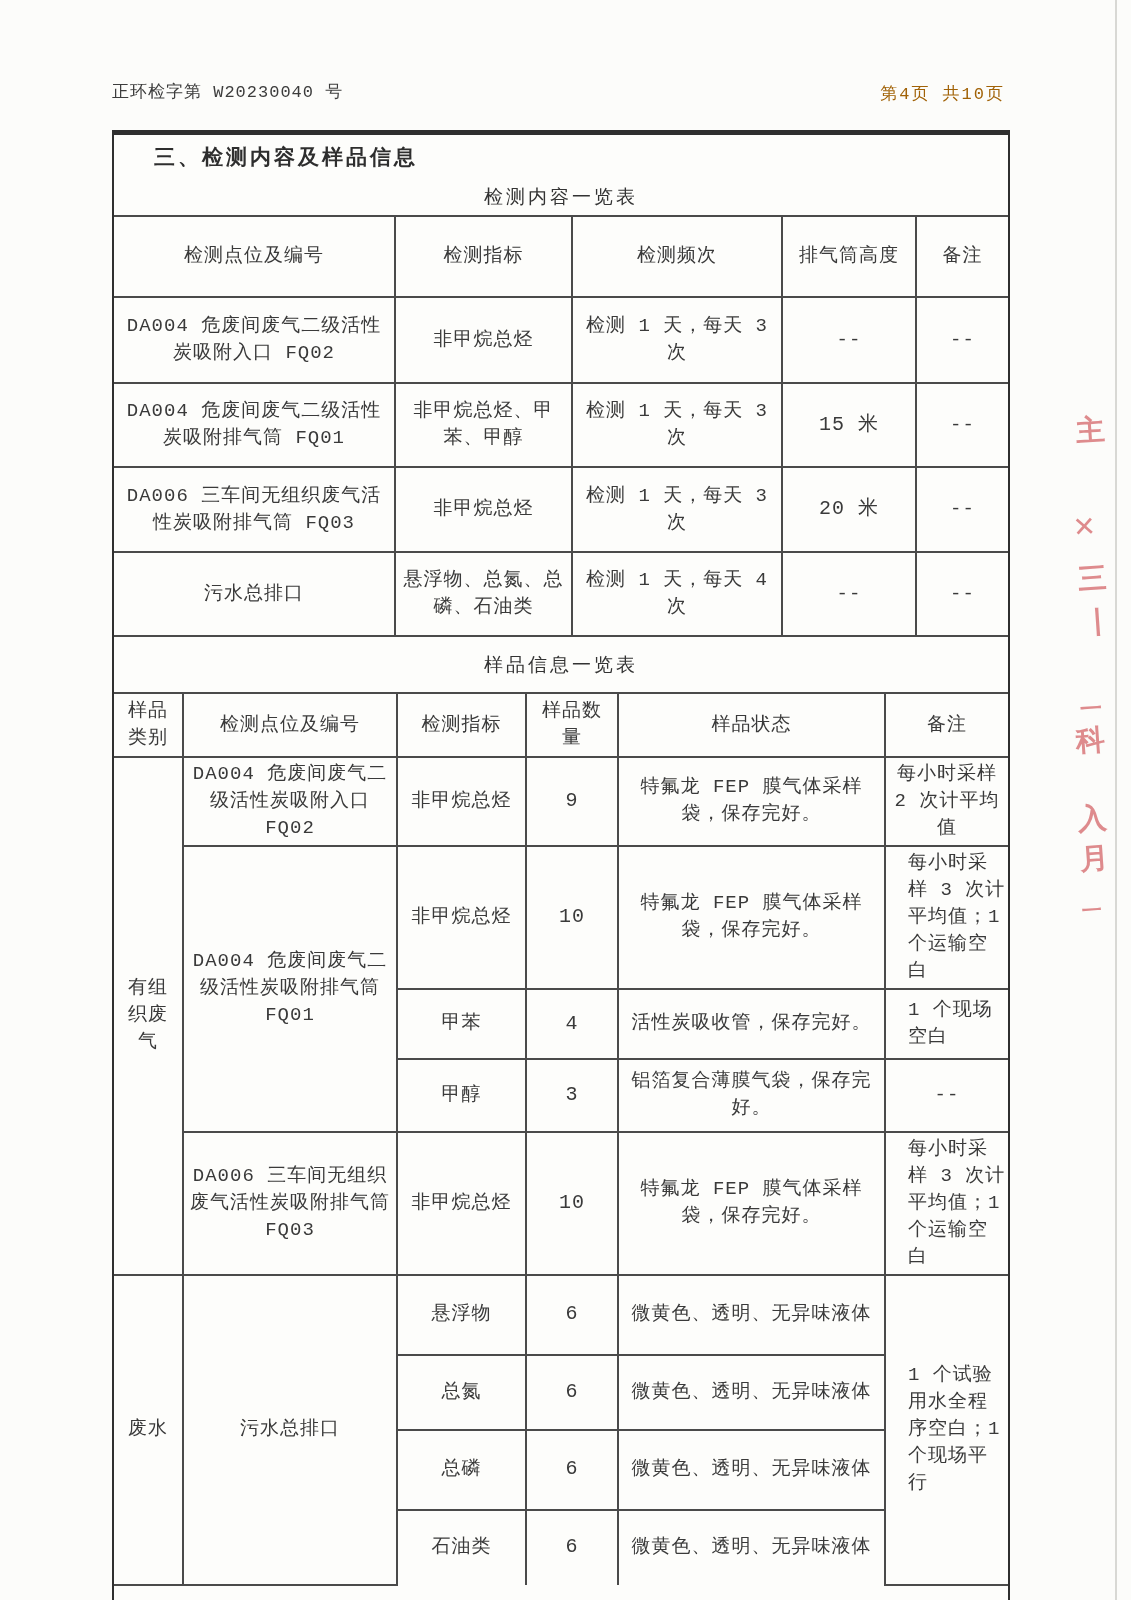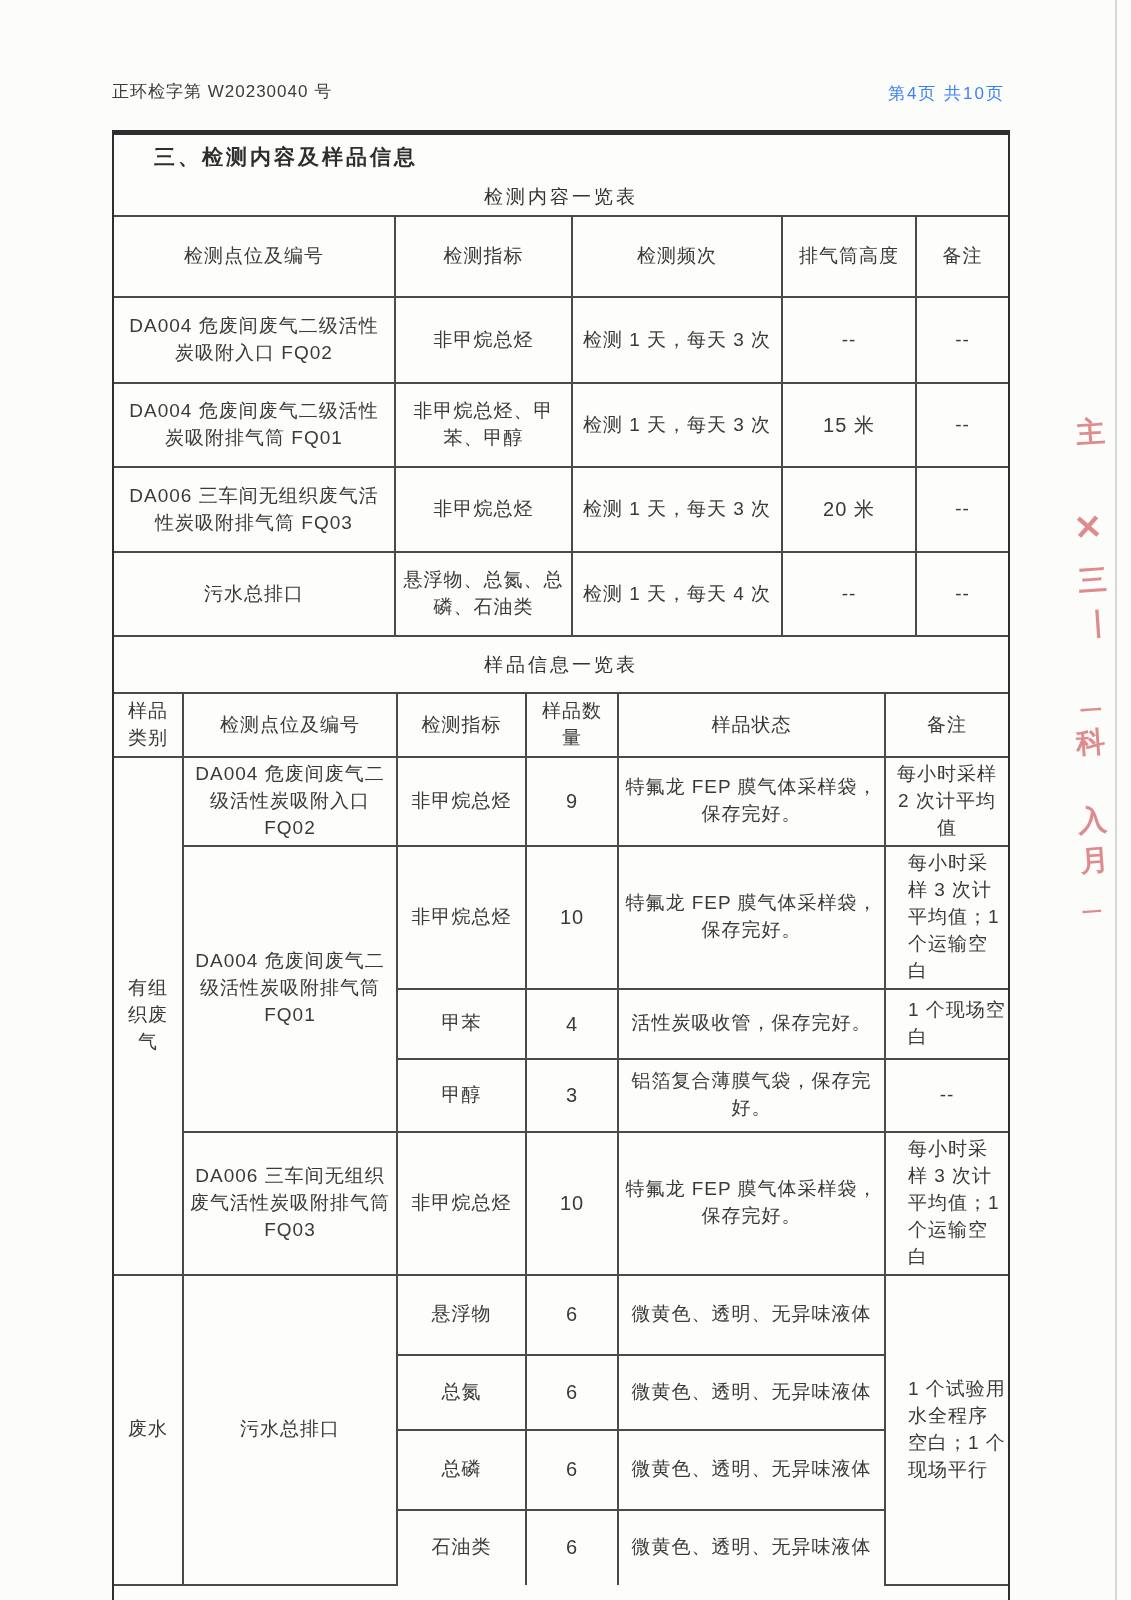--- a/index.html
+++ b/index.html
@@ -2,35 +2,35 @@
 <html><head>
 <meta charset="utf-8">
 <style>
   html,body{margin:0;padding:0;background:#e9e9e7;}
   .page{
     position:relative;
     width:1131px;height:1600px;
     margin:0 auto;
     background:#fcfcfa;
     overflow:hidden;
-    font-family:Liberation Sans, sans-serif;
+    font-family:Liberation Mono, monospace;
     color:#3a3a3a;
   }
   
   .scan-edge{
     position:absolute;top:0;right:14px;width:2px;height:100%;
     background:#d8d8d4;
   }
   .doc-no{
     position:absolute;left:112px;top:80px;
     font-size:17px;letter-spacing:1px;color:#3c3c3c;
   }
   .page-info{
     position:absolute;right:126px;top:82px;
-    font-size:17px;letter-spacing:2px;color:#3b82f6;
+    font-size:17px;letter-spacing:2px;color:#a16207;
   }
   .content-box{
     position:absolute;left:112px;top:130px;
     width:898px;height:1540px;
     box-sizing:border-box;
     border:2px solid #2f2f2f;
     border-top-width:5px;
     border-bottom-width:4px;
     background:#fdfdfb;
   }

